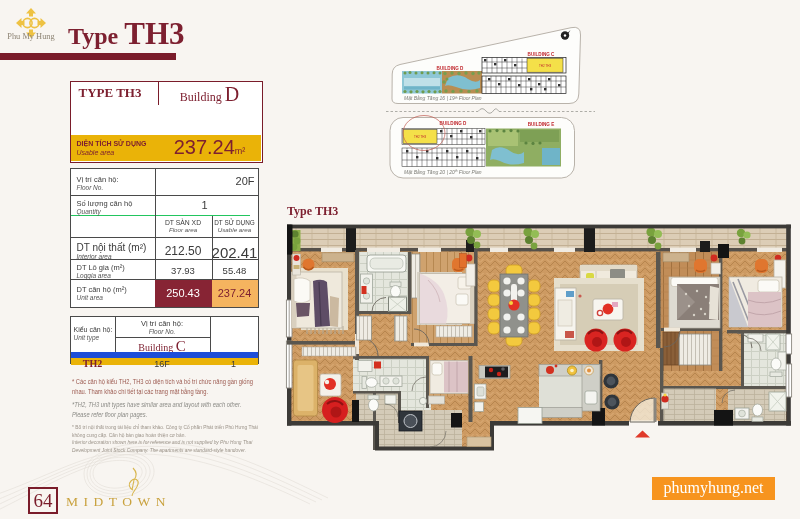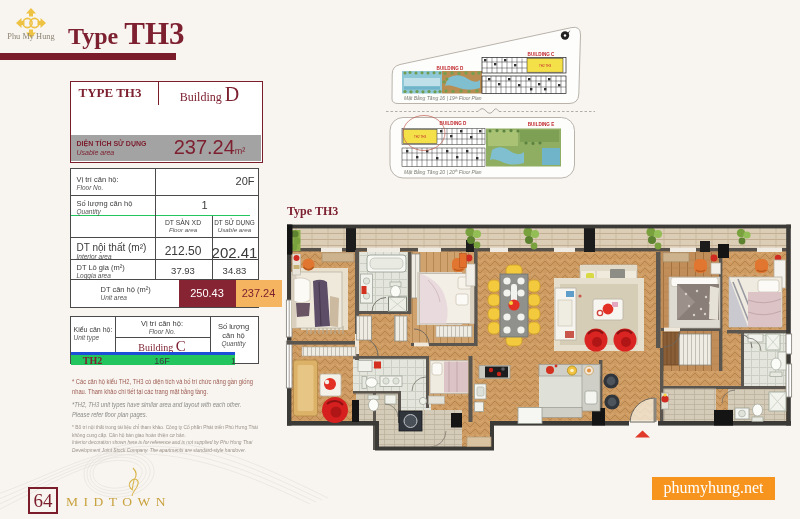--- a/index.html
+++ b/index.html
@@ -46,21 +46,21 @@
 <div class="abs" style="left:0;top:53px;width:176px;height:7px;background:#7a1c2a;"></div>
 
 <div class="abs" style="left:69.5px;top:81px;width:193px;height:82px;border:1.5px solid #7a1c2a;box-sizing:border-box;background:#fff;">
 
   <div style="position:absolute;left:0;top:0;width:88px;height:23px;border-right:1.5px solid #7a1c2a;box-sizing:border-box;">
     <div class="serif maroon" style="margin:3px 0 0 8px;font-size:13px;font-weight:bold;">TYPE TH3</div>
   </div>
   <div class="serif maroon" style="position:absolute;left:88px;top:1px;width:102px;height:22px;text-align:center;font-size:12px;">Building <span style="font-size:20px;">D</span></div>
 
 
-  <div style="position:absolute;left:0;top:53px;width:190px;height:26px;background:#a3a3a3;color:#7d2030;">
+  <div style="position:absolute;left:0;top:53px;width:190px;height:26px;background:#eab308;color:#7d2030;">
     <div style="margin:5px 0 0 6px;font-size:7px;font-weight:bold;">DIỆN TÍCH SỬ DỤNG</div>
     <div style="margin:2px 0 0 6px;font-size:7px;font-style:italic;">Usable area</div>
     <div style="position:absolute;left:88px;top:1px;width:102px;text-align:center;font-size:20px;">237.24<span style="font-size:9px;">m²</span></div>
   </div>
 </div>
 
 <div class="abs" style="left:69.5px;top:168px;width:189px;height:140px;border:1px solid #4a4a4a;box-sizing:border-box;background:#fff;color:#3a3a3a;">
 
   <div style="position:absolute;left:0;top:0;width:187px;height:27px;border-bottom:1px solid #4a4a4a;box-sizing:border-box;">
     <div style="margin:6px 0 0 6px;font-size:7.5px;">Vị trí căn hộ:</div>
@@ -89,26 +89,26 @@
     <div style="position:absolute;left:84px;top:6px;width:57px;text-align:center;font-size:12px;">212.50</div>
     <div style="position:absolute;left:141px;top:6px;width:46px;text-align:center;font-size:15px;">202.41</div>
     <div style="position:absolute;left:84px;top:0;width:1px;height:22px;background:#4a4a4a;"></div>
     <div style="position:absolute;left:141px;top:0;width:1px;height:22px;background:#4a4a4a;"></div>
   </div>
 
   <div style="position:absolute;left:0;top:91px;width:187px;height:20px;border-bottom:1px solid #4a4a4a;box-sizing:border-box;">
     <div style="margin:3px 0 0 6px;font-size:7.5px;">DT Lô gia (m²)</div>
     <div style="margin:0 0 0 6px;font-size:6.5px;font-style:italic;color:#555;">Loggia area</div>
     <div style="position:absolute;left:84px;top:5px;width:57px;text-align:center;font-size:9.5px;">37.93</div>
-    <div style="position:absolute;left:141px;top:5px;width:46px;text-align:center;font-size:9.5px;">34.83</div>
+    <div style="position:absolute;left:141px;top:5px;width:46px;text-align:center;font-size:9.5px;">55.48</div>
     <div style="position:absolute;left:84px;top:0;width:1px;height:20px;background:#4a4a4a;"></div>
     <div style="position:absolute;left:141px;top:0;width:1px;height:20px;background:#4a4a4a;"></div>
   </div>
 
-  <div style="position:absolute;left:0;top:111px;width:187px;height:27px;margin-left:24px;">
+  <div style="position:absolute;left:0;top:111px;width:187px;height:27px;">
     <div style="margin:5px 0 0 6px;font-size:7.5px;">DT căn hộ (m²)</div>
     <div style="margin:0 0 0 6px;font-size:6.5px;font-style:italic;color:#555;">Unit area</div>
     <div style="position:absolute;left:84px;top:0;width:57px;height:27px;background:#872434;color:#fff;text-align:center;font-size:11px;line-height:27px;">250.43</div>
     <div style="position:absolute;left:141px;top:0;width:46px;height:27px;background:#f5b45f;color:#7d2030;text-align:center;font-size:11px;line-height:27px;">237.24</div>
   </div>
 </div>
 
 <div class="abs" style="left:69.5px;top:316px;width:189px;height:48px;border:1px solid #4a4a4a;box-sizing:border-box;background:#fff;color:#3a3a3a;">
 
   <div style="position:absolute;left:0;top:0;width:44px;height:35px;">
@@ -118,26 +118,22 @@
   <div style="position:absolute;left:44px;top:0;width:1px;height:48px;background:#4a4a4a;"></div>
 
   <div style="position:absolute;left:44px;top:0;width:95px;height:21px;border-bottom:1px solid #4a4a4a;box-sizing:border-box;text-align:center;">
     <div style="margin-top:2px;font-size:7.5px;">Vị trí căn hộ:</div>
     <div style="font-size:6.5px;font-style:italic;color:#555;">Floor No.</div>
   </div>
 
   <div class="serif maroon" style="position:absolute;left:44px;top:21px;width:95px;height:14px;text-align:center;font-size:10px;">Building <span style="font-size:15px;">C</span></div>
   <div style="position:absolute;left:139px;top:0;width:1px;height:48px;background:#4a4a4a;"></div>
 
-  <div style="position:absolute;left:139px;top:0;width:48px;height:35px;text-align:center;">
-    <div style="margin-top:5px;font-size:7.5px;">Số lượng<br>căn hộ</div>
-    <div style="font-size:6.5px;font-style:italic;color:#555;">Quantity</div>
-  </div>
-
-  <div style="position:absolute;left:0;top:35px;width:164px;height:13px;background:#22c55e;border-top:3px solid #1d4ed8;box-sizing:border-box;">
+
+  <div style="position:absolute;left:0;top:35px;width:187px;height:13px;background:#eab308;border-top:6px solid #1d4ed8;box-sizing:border-box;">
     <div class="serif maroon" style="position:absolute;left:0;top:0;width:44px;text-align:center;font-size:10px;font-weight:bold;line-height:12px;">TH2</div>
     <div style="position:absolute;left:44px;top:0;width:95px;text-align:center;font-size:9px;line-height:12px;">16F</div>
     <div style="position:absolute;left:139px;top:0;width:48px;text-align:center;font-size:9px;line-height:12px;">1</div>
   </div>
 </div>
 
 <svg class="abs" style="left:385px;top:20px;" width="212" height="105" viewBox="385 20 212 105">
 
   <path d="M398 103.5 L569 103.5 Q578.5 103.5 578.8 94 L580.5 35 Q580.8 25.5 571 27.7 L400 64.5 Q392.3 66.3 392.2 74 L392 99 Q392 103.5 398 103.5 Z" fill="#fdfdfb" stroke="#b1aaa2" stroke-width="0.9"></path>
 

